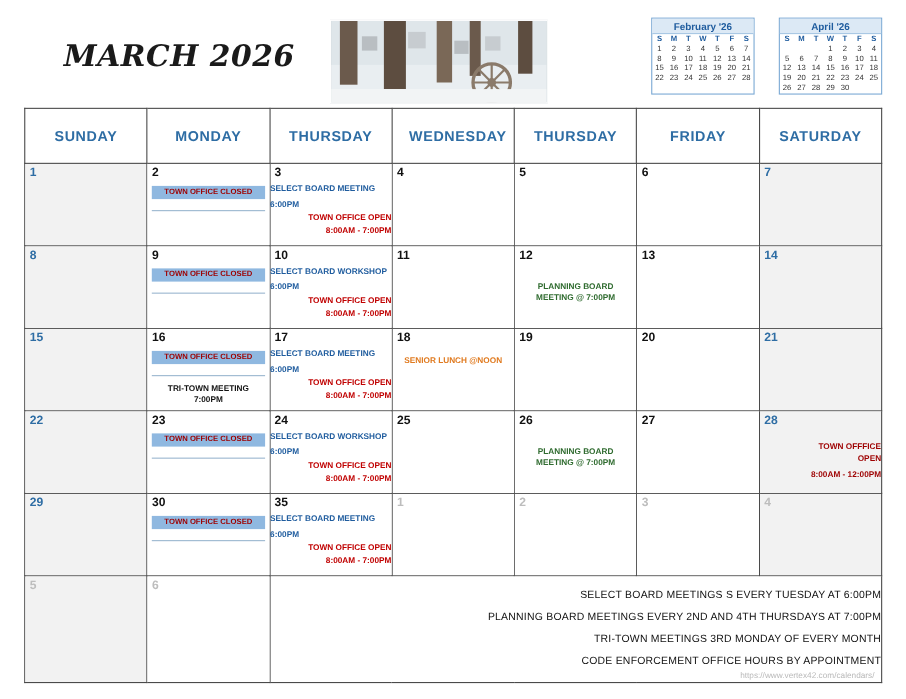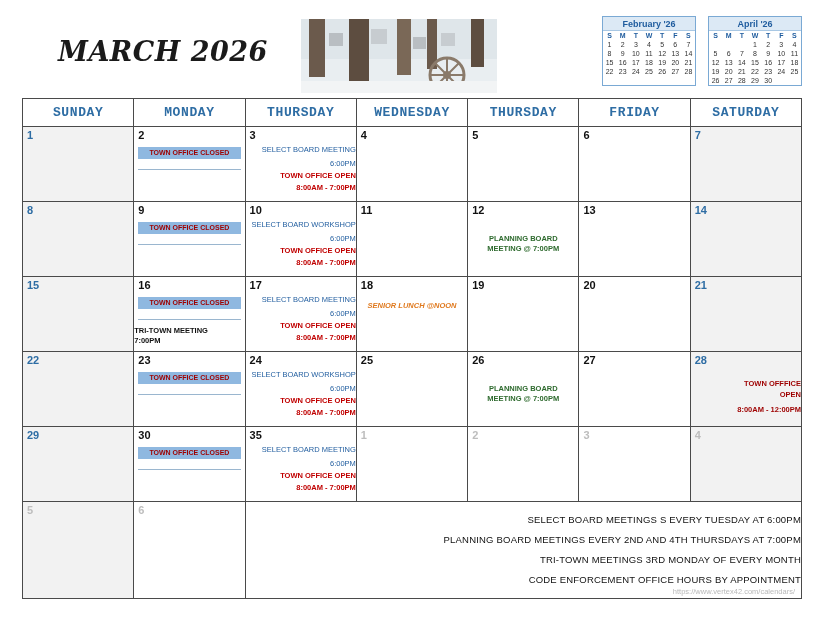--- a/index.html
+++ b/index.html
@@ -47,21 +47,21 @@
     overflow: hidden;
     background: #cfd6da;
   }
   .photo svg { display:block; }
   
   .mini-wrap {
     position: absolute;
     right: 0;
     top: 2px;
     display: flex;
-    gap: 12px;
+    gap: 22px;
   }
   .mini {
     width: 94px;
     border: 1px solid #7aa9d4;
     box-sizing: border-box;
     background: #ffffff;
   }
   .mini-title {
     background: #dce9f5;
     color: #1f5c9e;
@@ -90,25 +90,25 @@
   .cal {
     border-collapse: collapse;
     width: 100%;
     table-layout: fixed;
     border: 1px solid #4a4a4a;
   }
   .cal th {
     background: #ffffff;
     border: 1px solid #4a4a4a;
     color: #2e6da4;
-    font-family: Liberation Mono, monospace;
+    font-family: Liberation Sans, sans-serif;
     font-size: 13px;
     letter-spacing: 0.6px;
     height: 19px;
-    padding: 4px;
+    padding: 15px;
   }
   .cal td {
     border: 1px solid #4a4a4a;
     vertical-align: top;
     height: 74px;
     padding: 0;
     background: #ffffff;
     position: relative;
   }
   .cal td.weekend { background: #f2f2f2; }
@@ -130,23 +130,23 @@
     line-height: 10px;
     margin: 6px 4px 0;
     padding: 1px 0;
   }
   .ev-line {
     border-bottom: 1px solid #9ab6cf;
     margin: 10px 4px 0;
   }
   .ev-blue {
     color: #1f5c9e;
-    font-weight: normal;
-    font-size: 7.5px;
-    text-align: right;
+    font-weight: bold;
+    font-size: 7.5px;
+    text-align: left;
     line-height: 10px;
     margin-top: 4px;
   }
   .ev-red {
     color: #c00000;
     font-weight: bold;
     font-size: 7.5px;
     text-align: right;
     line-height: 10px;
     margin-top: 2px;
@@ -159,26 +159,26 @@
     line-height: 10px;
     margin-top: 18px;
   }
   .ev-orange {
     color: #e07a1f;
     font-weight: bold;
     font-size: 7.5px;
     text-align: center;
     line-height: 10px;
     margin-top: 18px;
-    font-style: italic;
   }
   .ev-black {
     color: #111;
     font-weight: bold;
     font-size: 7.5px;
+    text-align: center;
     line-height: 10px;
     margin-top: 6px;
   }
   .ev-dark-red {
     color: #9e0000;
     font-weight: bold;
     font-size: 7.5px;
     text-align: right;
     line-height: 11px;
     margin-top: 12px;

